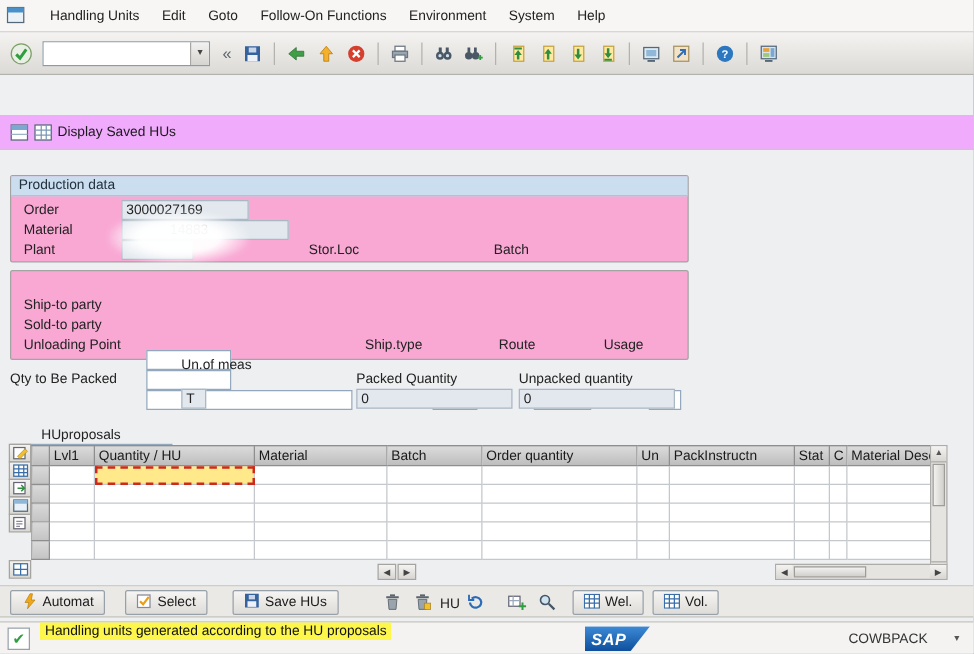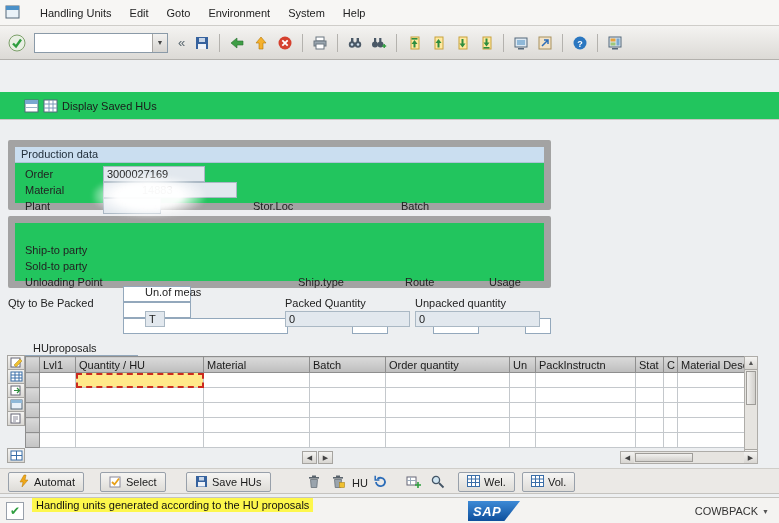--- a/index.html
+++ b/index.html
@@ -29,27 +29,27 @@
     border-left:1px solid #a8a6a2; font-size:7px; color:#444;
     display:flex; align-items:center; justify-content:center; }
   .collapse { color:#5a676f; font-size:13px; padding:0 4px; }
   
   #titlebar { position:absolute; top:60px; left:0; right:0; height:32px;
     background:linear-gradient(#cfe1f1,#a5c3de); border-top:2px solid #7a9cc0;
     border-bottom:1px solid #8fafc9; display:flex; align-items:center; padding-left:12px; }
   #titlebar span { font-size:15px; font-weight:bold; font-style:italic; color:#17305a; }
   
   #apptoolbar { position:absolute; top:92px; left:0; right:0; height:28px;
-    background:#22c55e; border-bottom:1px solid #c9c7c3;
-    display:flex; align-items:center; padding-left:19px; }
+    background:#f0abfc; border-bottom:1px solid #c9c7c3;
+    display:flex; align-items:center; padding-left:3px; }
   .appbtn { display:inline-flex; align-items:center; gap:4px; padding:2px 5px; }
   .aicon { display:inline-flex; }
   
   #content { position:absolute; top:120px; left:0; right:0; bottom:0; background:#edeff1; }
-  .gbox { position:absolute; background:#22c55e; border:7px solid #a3a3a3; border-radius:2px; }
+  .gbox { position:absolute; background:#f9a8d4; border:1px solid #a3a3a3; border-radius:2px; }
   .ghead { height:16px; background:#cadef0; border-bottom:1px solid #aec4d8;
     padding:1px 6px; color:#22303c; }
   .lbl { position:absolute; white-space:nowrap; color:#222; }
   .fld { position:absolute; height:16px; border:1px solid #93a8bc; background:#fff;
     padding:0 3px; line-height:14px; overflow:hidden; white-space:nowrap; }
   .fld.display { background:#e2e8ee; border-color:#aab8c4; color:#222; }
   input.fld { font:11px "Liberation Sans",sans-serif;margin-top:44px; }
   .blur-blob { position:absolute; left:78px; top:28px; width:112px; height:42px;
     background:radial-gradient(ellipse at center, rgba(255,255,255,0.97) 42%, rgba(255,255,255,0) 75%);
     filter:blur(2px); z-index:3; pointer-events:none; }
@@ -95,40 +95,41 @@
     background:#f4f3f1; border-top:1px solid #c5c3bf; }
   .statuscheck { position:absolute; left:6px; top:4px; width:18px; height:18px;
     background:#fff; border:1px solid #98a0aa; display:flex; align-items:center;
     justify-content:center; color:#2f9e3f; font-size:12px; }
   .statusmsg { position:absolute; left:32px; top:0; background:#fdf74c; padding:1px 4px; color:#111; }
   .saplogo { position:absolute; left:468px; top:3px; width:52px; height:20px;
     background:linear-gradient(180deg,#3d8ad6,#0e4f9c);
     clip-path:polygon(0 0,100% 0,70% 100%,0 100%);
     display:flex; align-items:center; padding-left:5px; }
   .saplogo span { color:#fff; font-weight:bold; font-style:italic; font-size:13px; letter-spacing:0.5px; }
-  .syscluster { position:absolute; right:10px; top:7px; display:flex; align-items:center; gap:4px; color:#333; }
+  .syscluster { position:absolute; right:10px; top:7px; display:flex; align-items:center; gap:20px; color:#333; }
   .syscluster .dd { font-size:7px; color:#555; }
   #watermark { position:absolute; left:497px; top:528px; z-index:10;
     color:rgba(128,140,155,0.55); font-size:16px; white-space:nowrap; pointer-events:none; }
 </style>
 </head>
 <body>
 
 <div id="screen">
 
   <div id="menubar">
     <span class="winicon">
       <svg width="16" height="15">
           <rect x="1" y="1" width="13" height="12" fill="#eaf2f8" stroke="#55687a"></rect>
           <rect x="1" y="1" width="13" height="4" fill="#4a90c8"></rect>
         </svg>
     </span>
     <span class="menu-item">Handling Units</span>
     <span class="menu-item">Edit</span>
     <span class="menu-item">Goto</span>
+    <span class="menu-item">Follow-On Functions</span>
     <span class="menu-item">Environment</span>
     <span class="menu-item">System</span>
     <span class="menu-item">Help</span>
   </div>
 
   <div id="toolbar">
     <span class="tbtn">
       <svg width="18" height="18">
           <circle cx="9" cy="9" r="8" fill="#e9efe4" stroke="#7da06a"></circle>
           <path d="M5 9.5 L8 12.5 L13 5.5" stroke="#2f9e3f" stroke-width="2.4" fill="none"></path>

